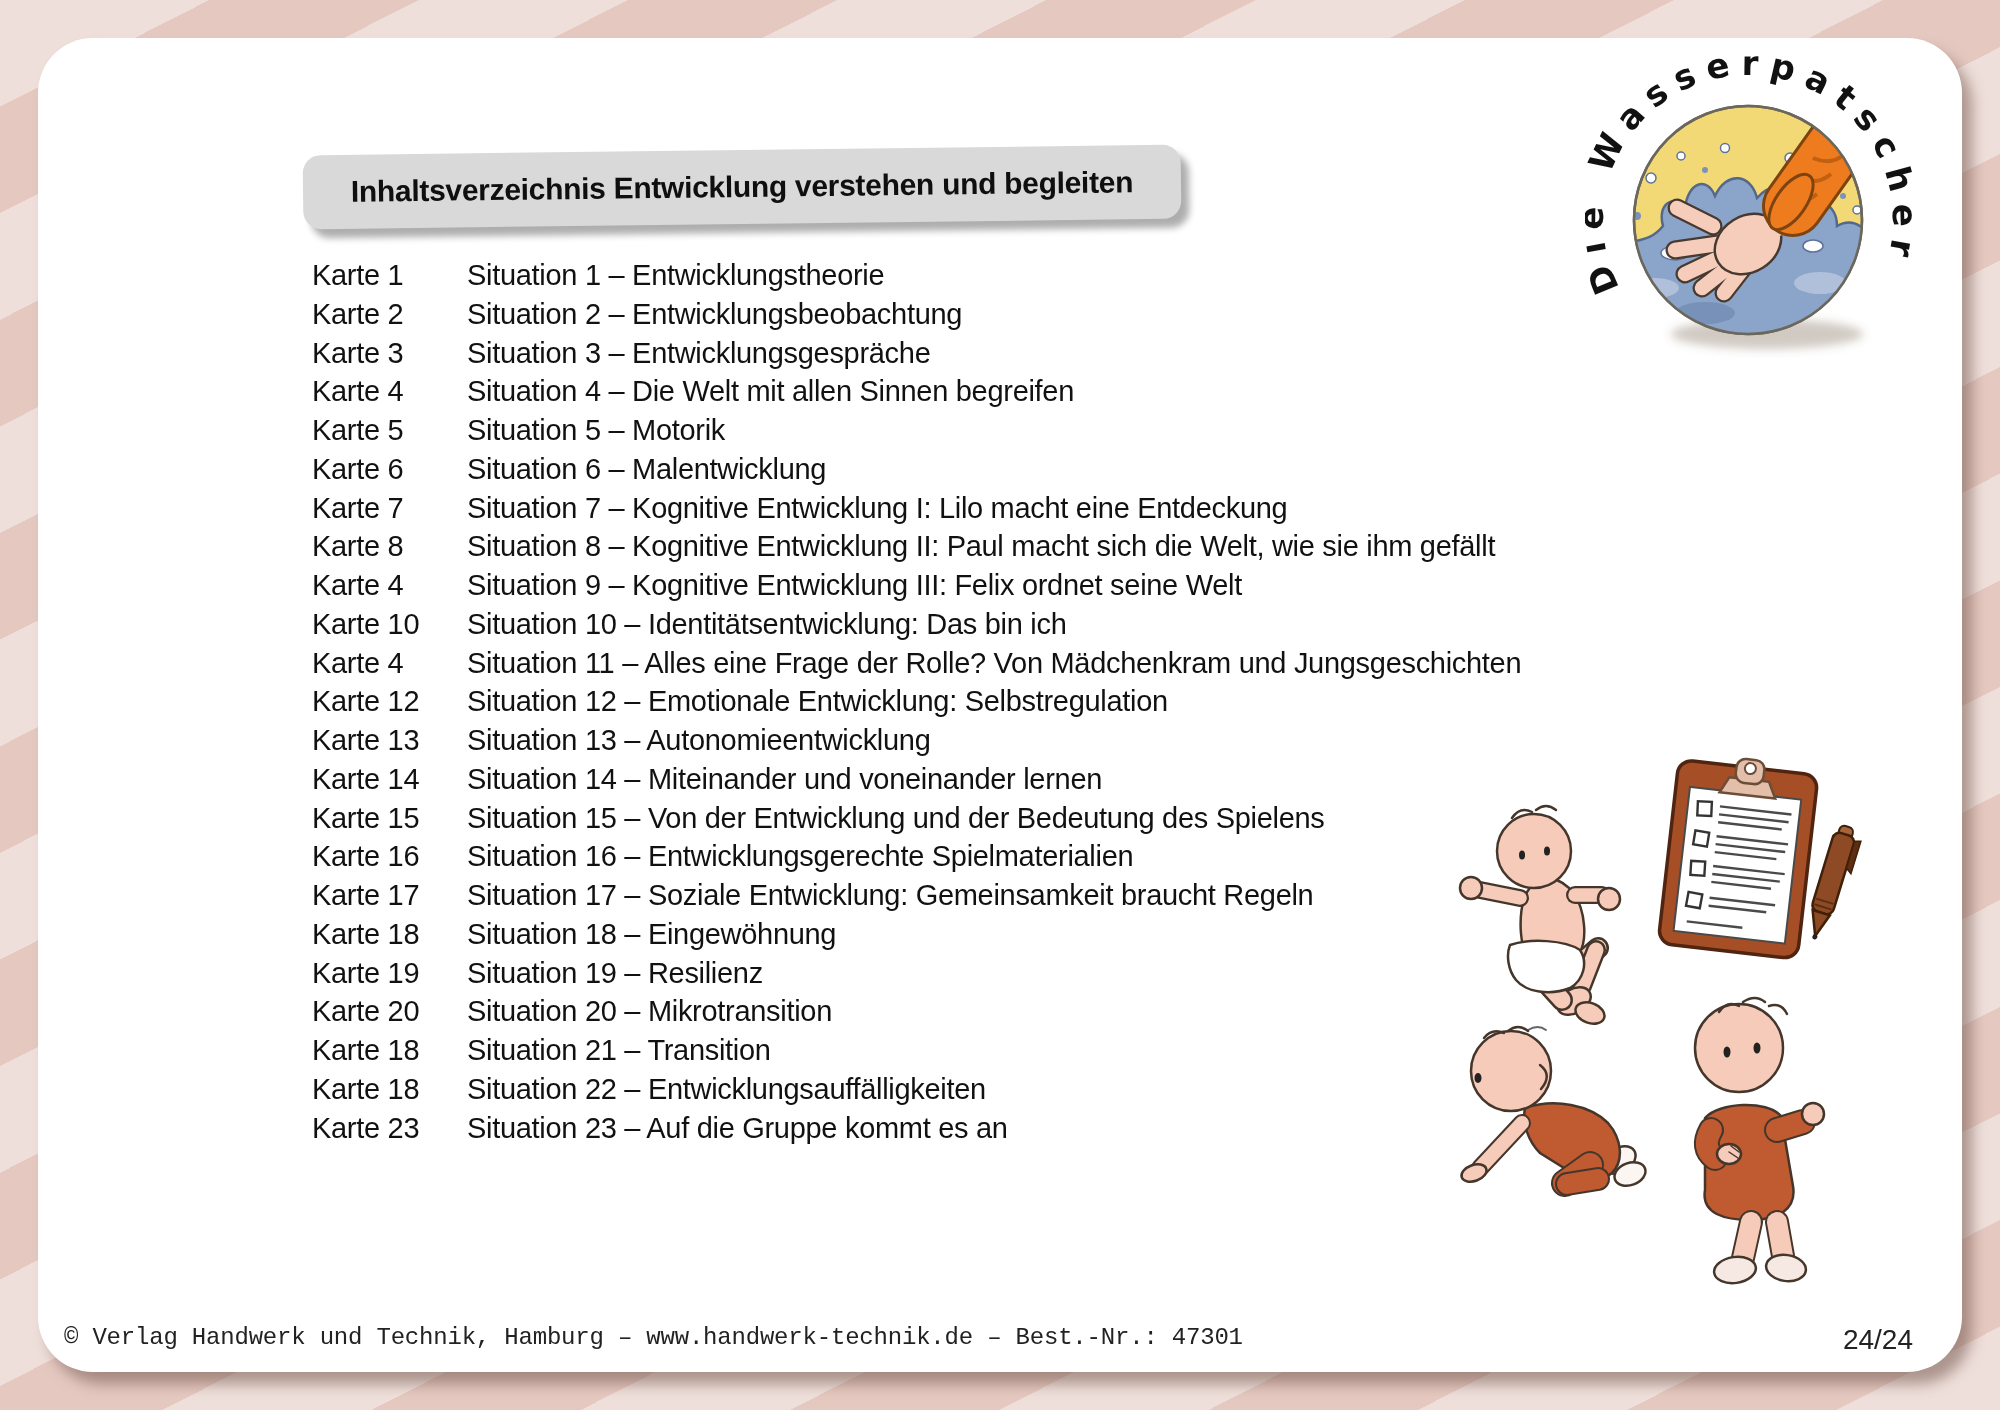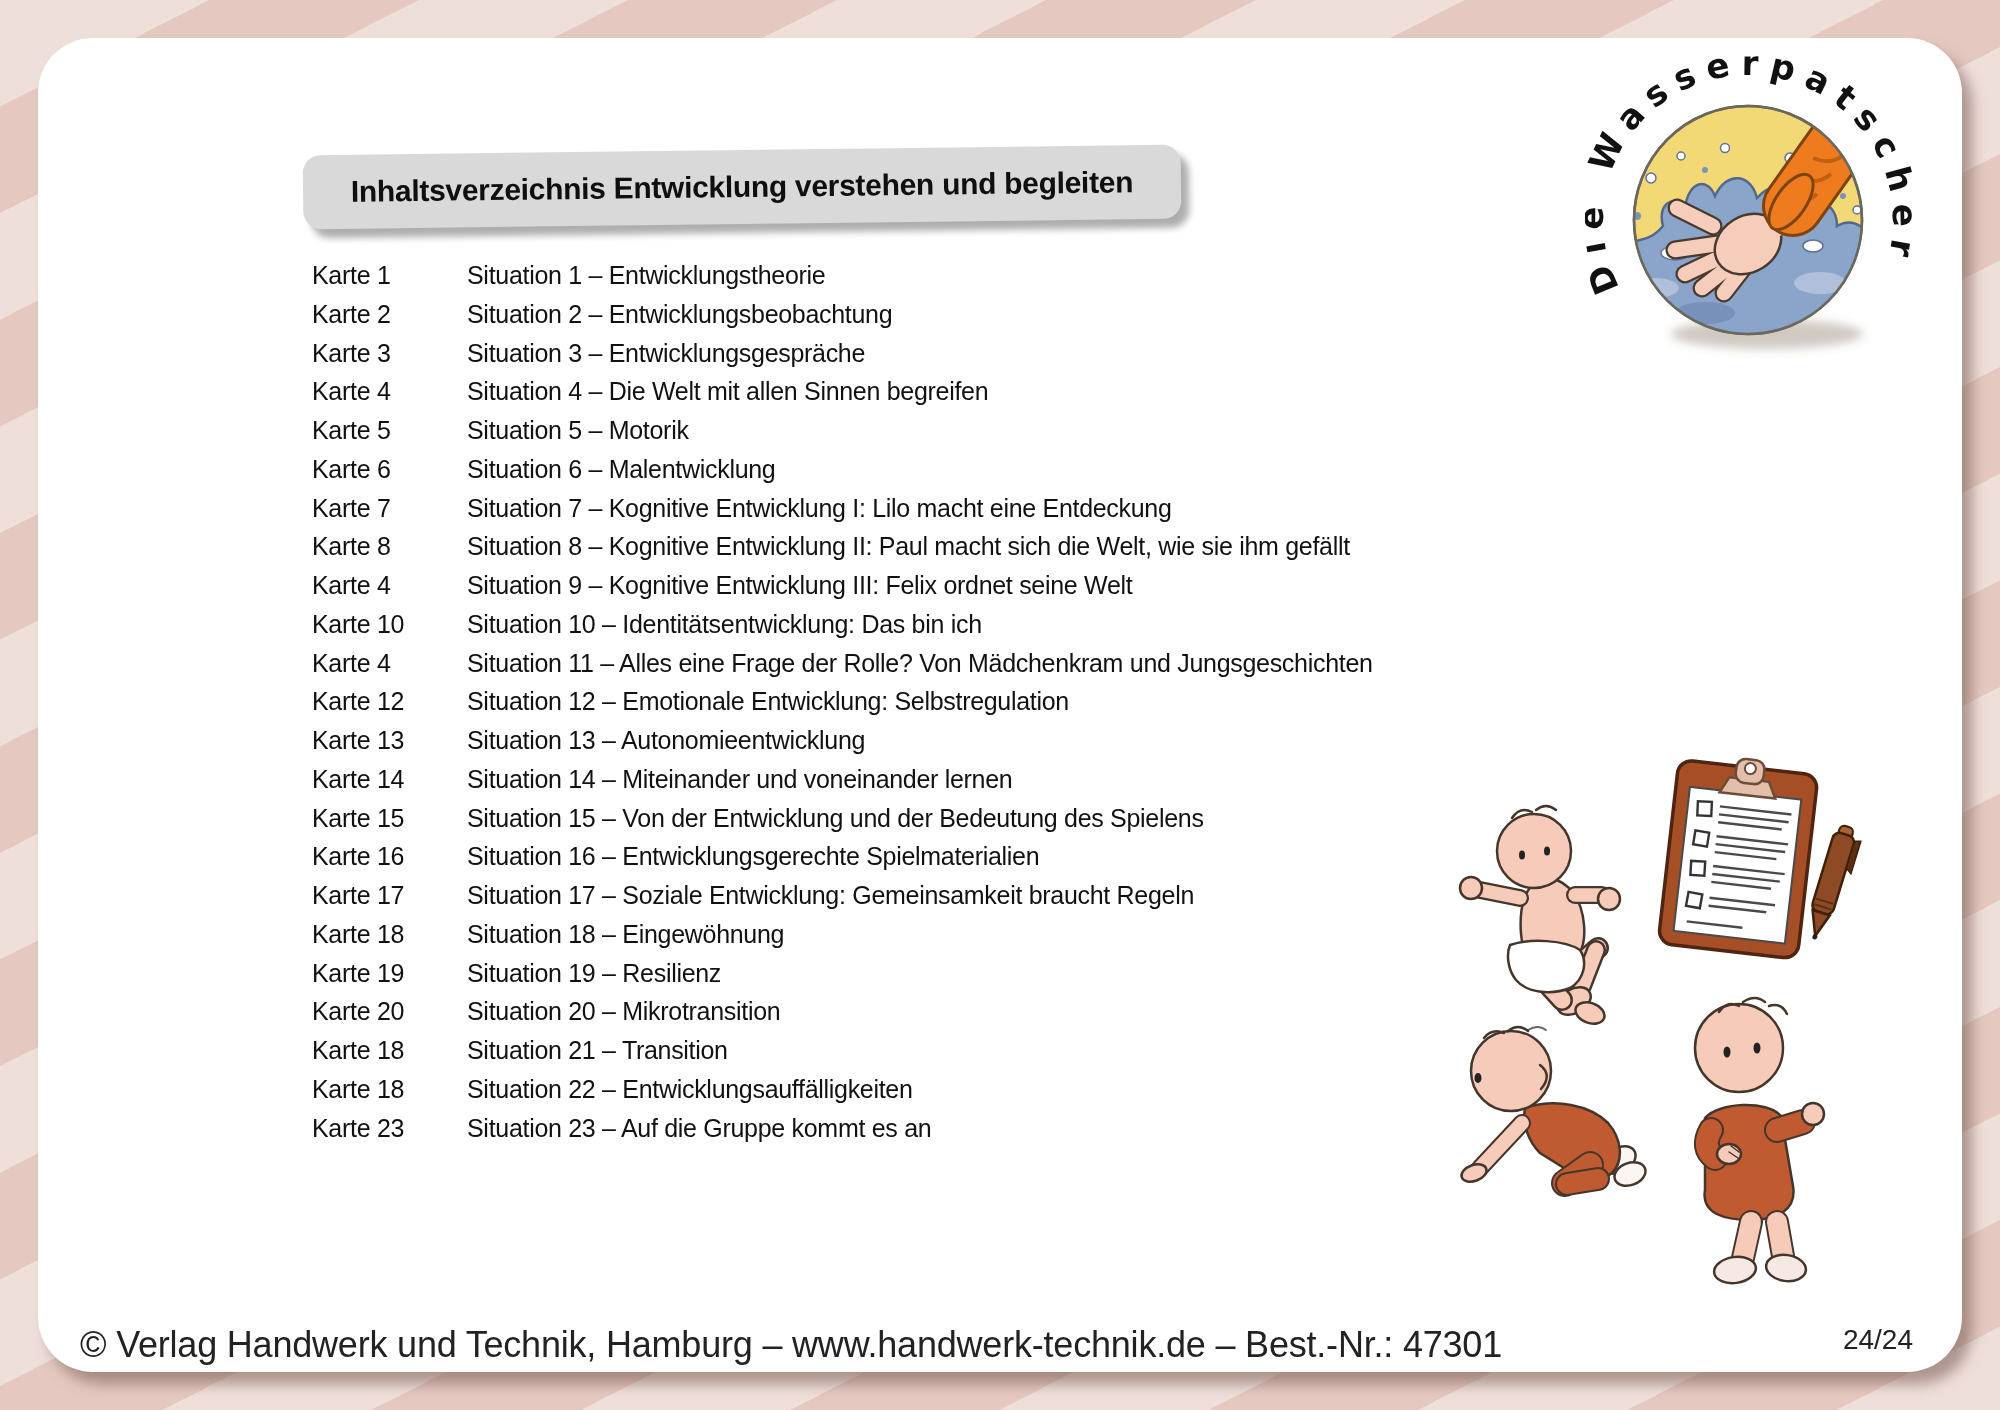--- a/index.html
+++ b/index.html
@@ -39,32 +39,33 @@
     white-space: nowrap;
     color: #0f0f0f;
   }
   .toc {
     position: absolute;
     left: 312px; top: 256px;
   }
   .toc-row {
     display: flex;
     line-height: 38.75px;
-    font-size: 25px;
+    font-size: 29px;
     letter-spacing: -0.3px;
     white-space: nowrap;
   }
   .toc-card { flex: 0 0 155px; }
   .footer-imprint {
     position: absolute;
-    left: 80px; top: 1324px;
-    font-size: 36px;
+    left: 64px; top: 1324px;
+    font-size: 24px;
     letter-spacing: -0.2px;
     color: #222;
     white-space: nowrap;
+    font-family: Liberation Mono, monospace;
   }
   .page-number {
     position: absolute;
     top: 1324px; right: 87px;
     font-size: 28px;
     color: #222;
   }
   .abs { position: absolute; }
 </style>
 </head>

